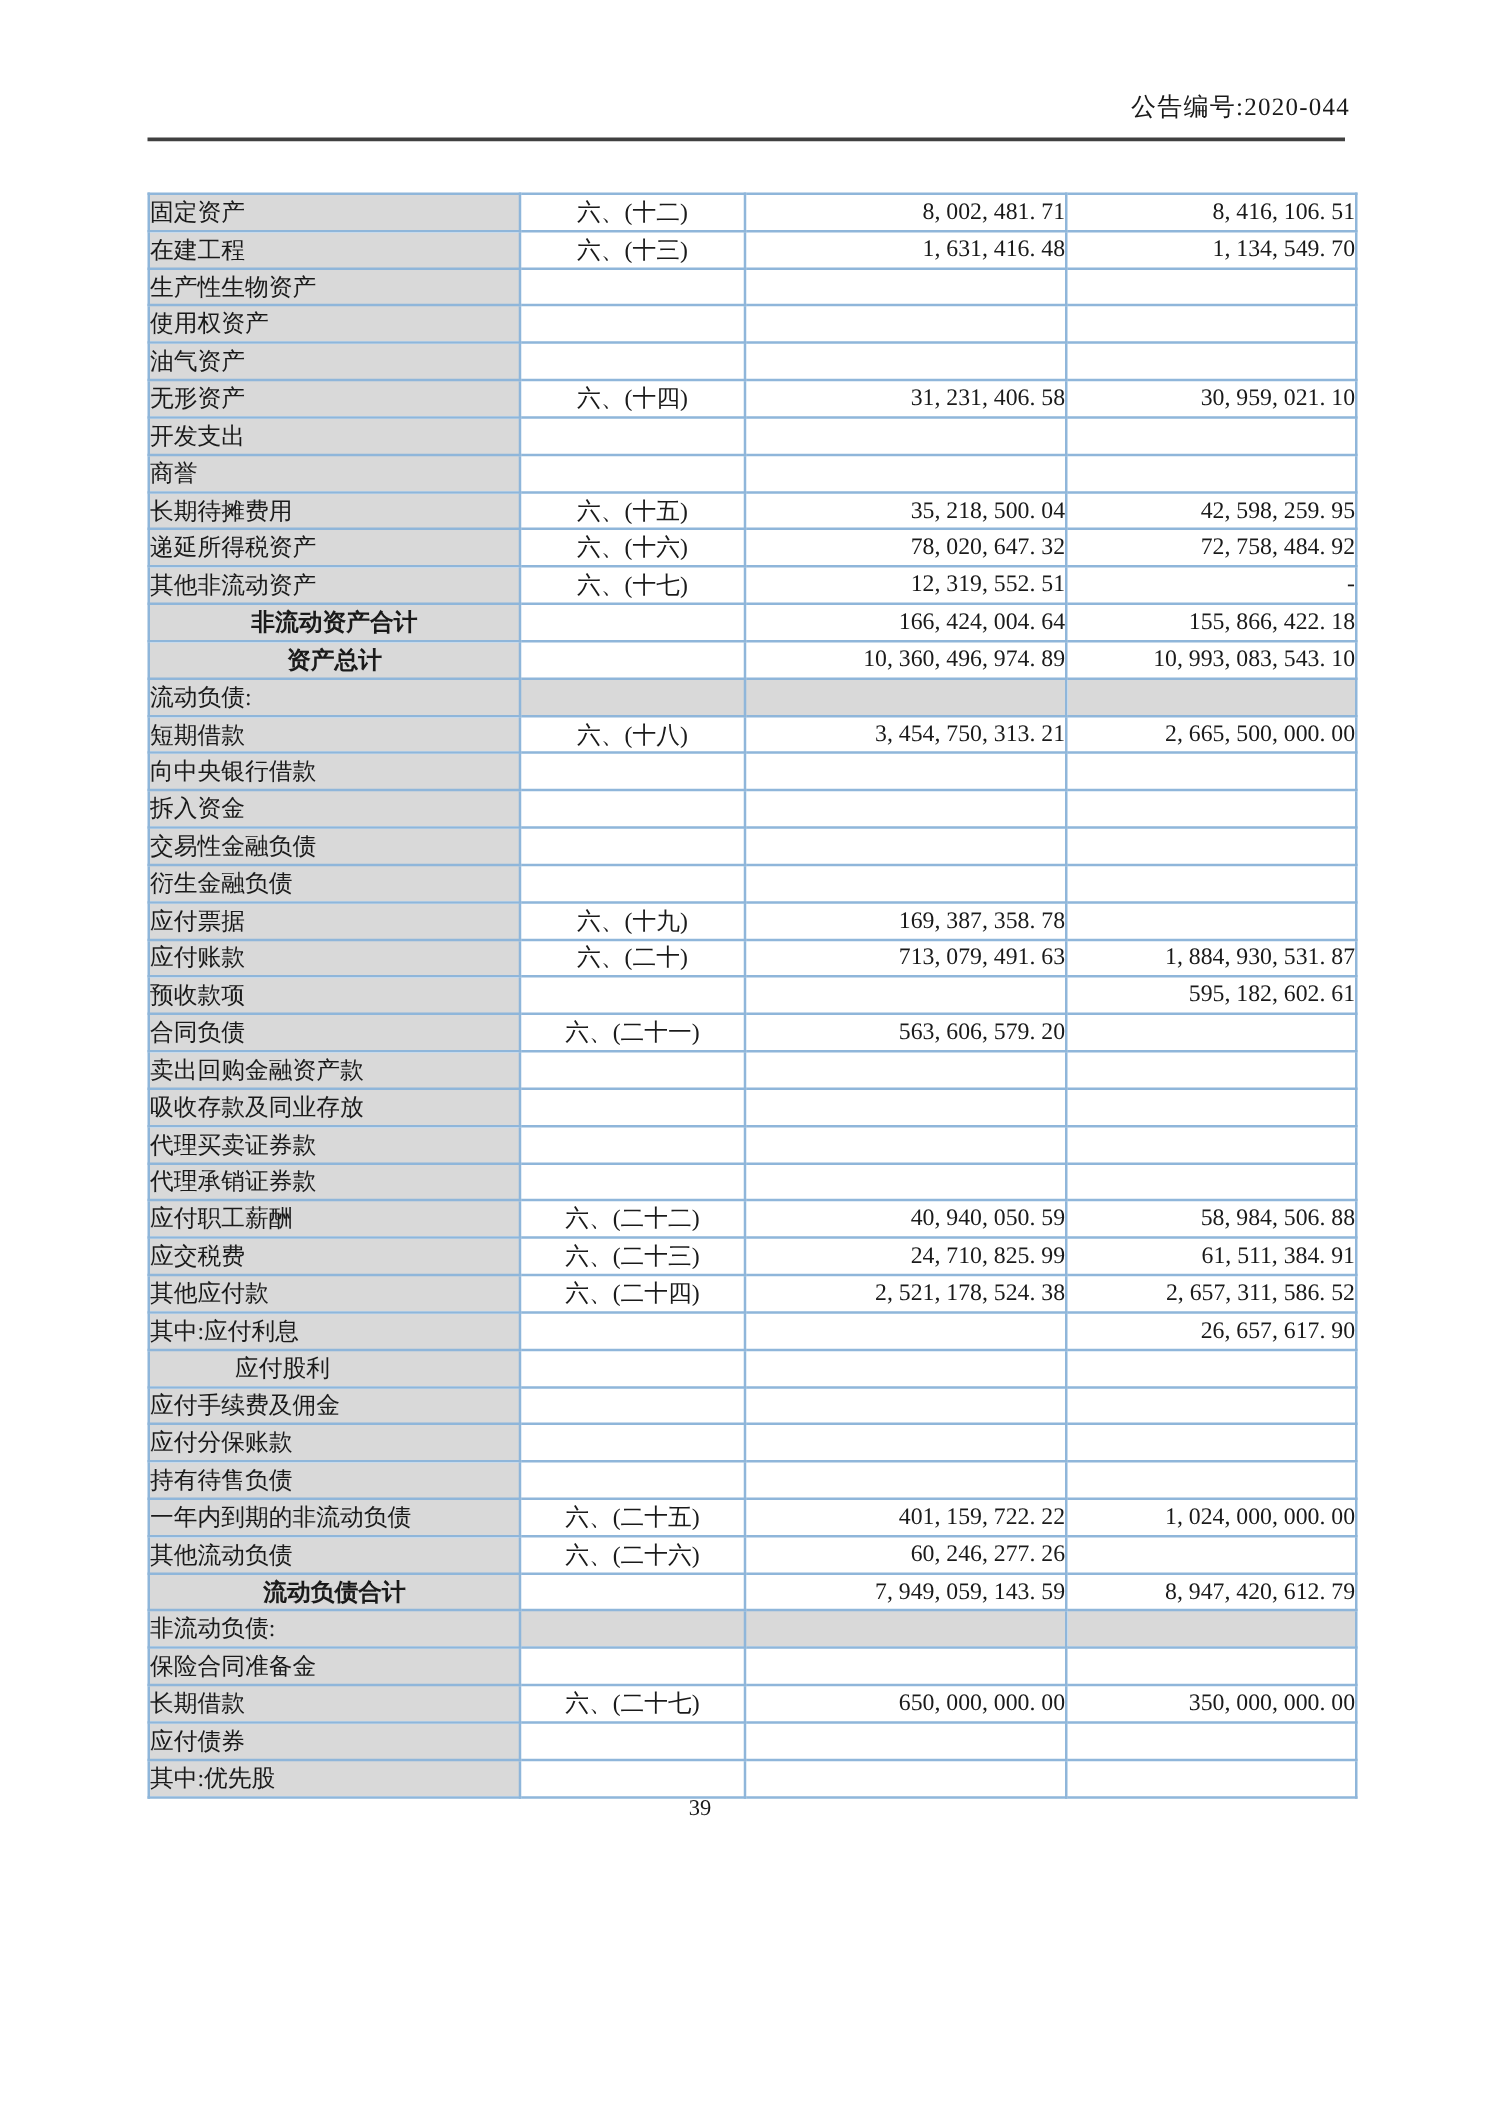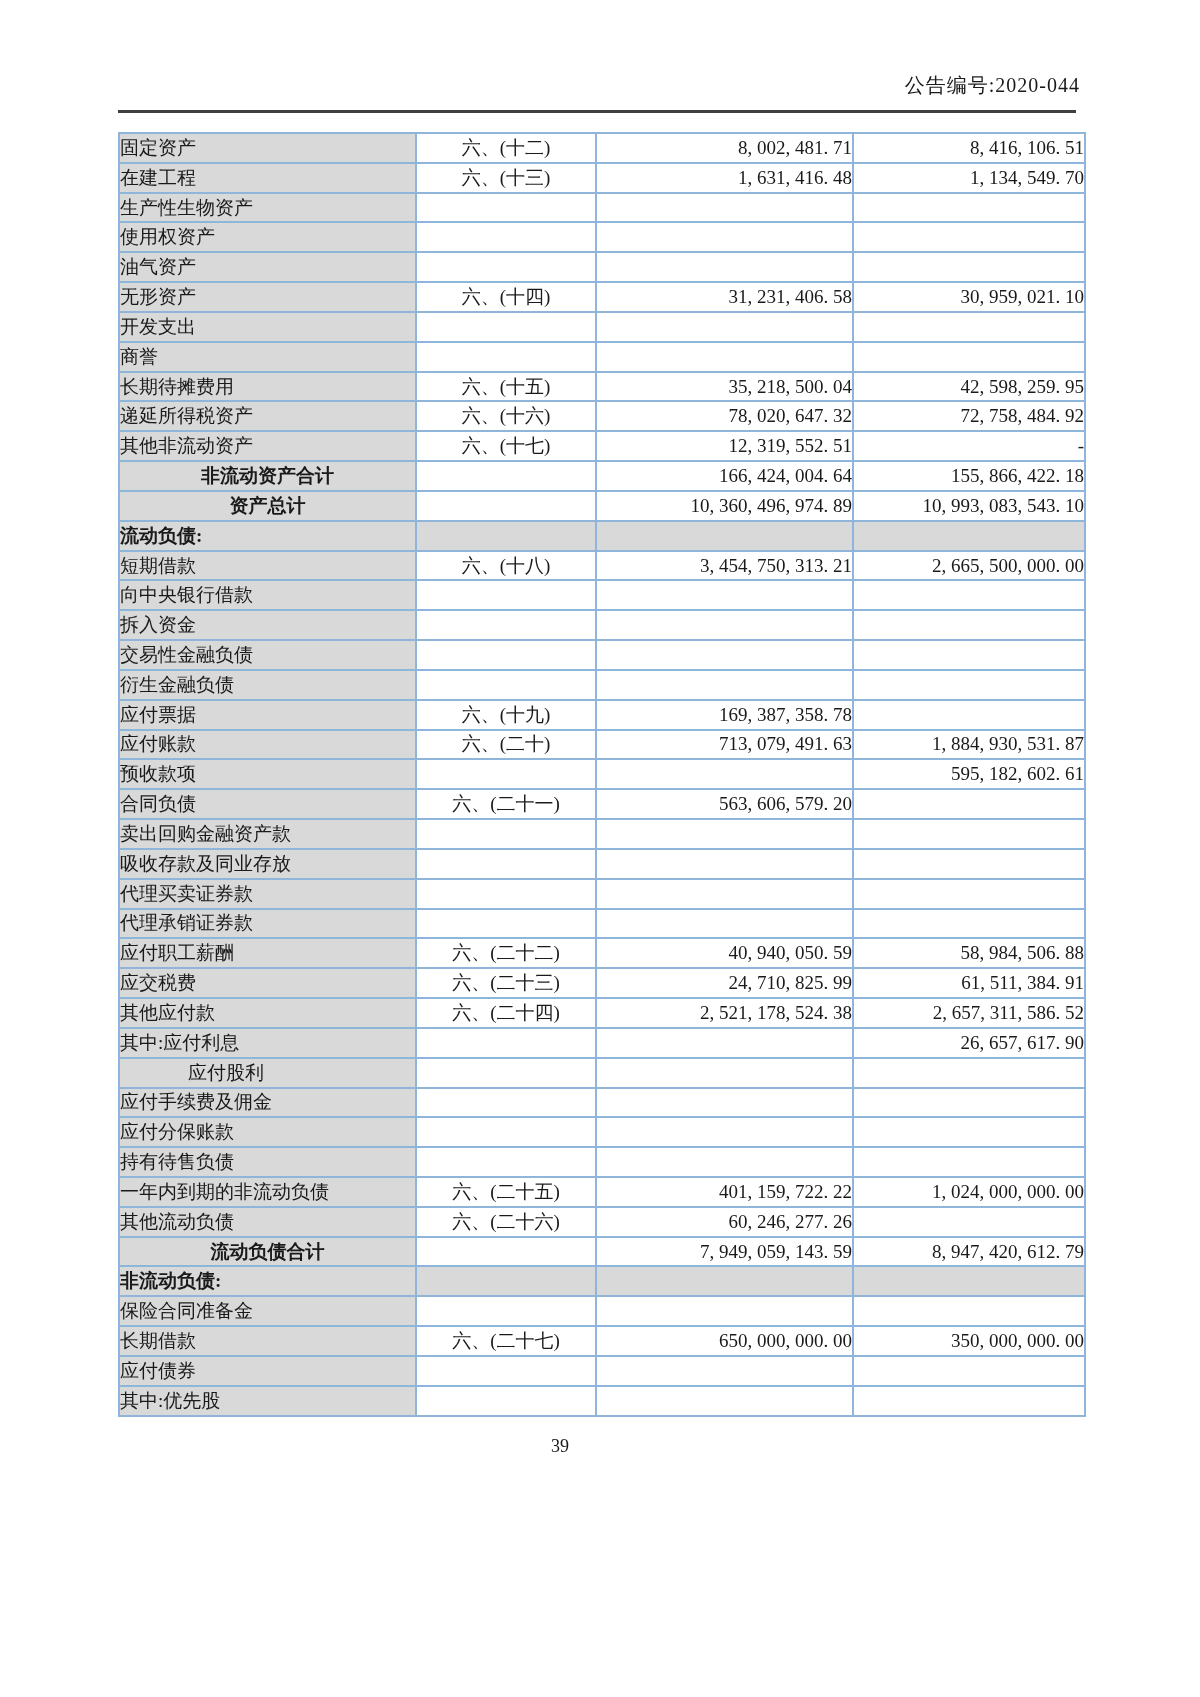--- a/index.html
+++ b/index.html
@@ -18,34 +18,34 @@
   }
   .header-note{
     position:absolute;top:72px;right:120px;
     font-size:20px;letter-spacing:1px;white-space:nowrap;margin-left:17px;
   }
   .header-rule{
     position:absolute;top:110px;left:118px;width:958px;height:3px;
     background:var(--rule-color);
   }
   table.balance-sheet{
-    position:absolute;top:132px;left:118px;width:966px;
+    position:absolute;top:154px;left:118px;width:966px;
     border-collapse:collapse;table-layout:fixed;padding-left:40px;
   }
   table.balance-sheet td{
     border:2px solid var(--border-color);
     font-size:19px;overflow:hidden;white-space:nowrap;
     padding:0;
   }
   table.balance-sheet tr{height:29.84px;}
   td.c-label{background:var(--label-bg);padding-left:11px;}
   td.c-note{text-align:center;font-size:18px;}
   td.c-num{text-align:right;padding-right:8px;font-size:18px;}
   tr.section td{background:var(--label-bg);}
-  tr.section td.c-label{font-weight:bold;}
+  tr.section td.c-label{font-weight:normal;}
   tr.subtotal td.c-label{font-weight:bold;text-align:center;padding-left:0;}
   td.c-label.indent{padding-left:68px;}
   .page-number{
     position:absolute;top:1436px;left:0;width:1120px;
     text-align:center;font-size:18px;
   }
 </style>
 </head>
 <body>
 

